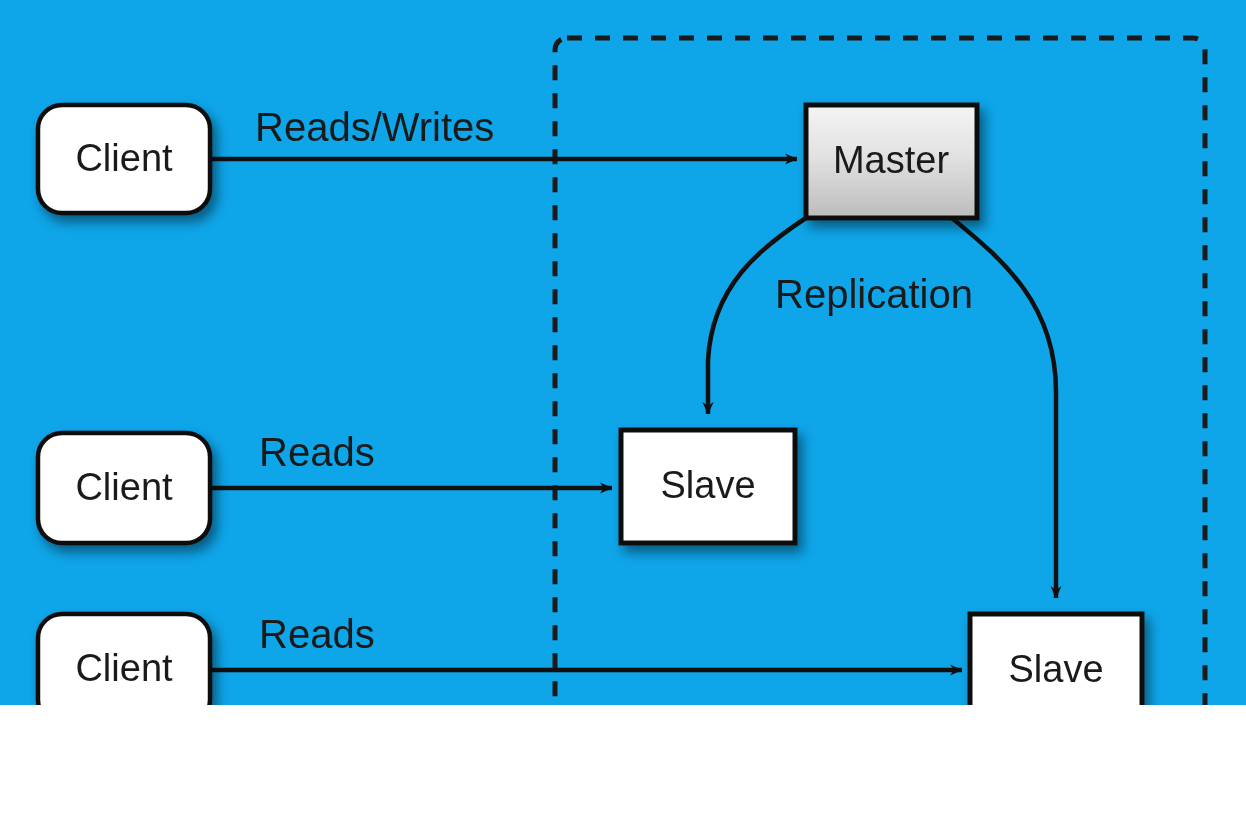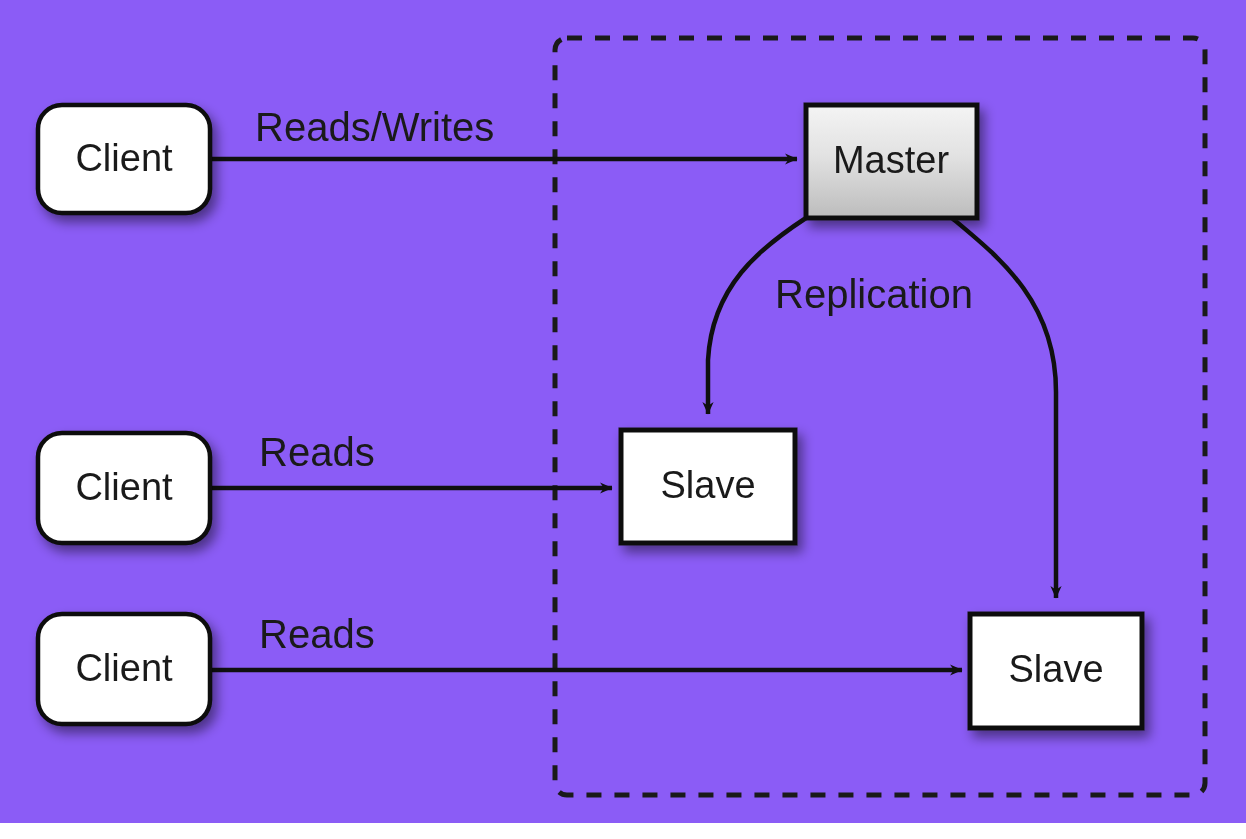--- a/index.html
+++ b/index.html
@@ -6,22 +6,22 @@
     margin: 0;
     padding: 0;
     background: #ffffff;
   }
   body {
     font-family: "Liberation Sans", sans-serif;
   }
   #diagram-root {
     position: relative;
     width: 1246px;
-    height: 823px;
-    background: #8b5cf6;
+    height: 705px;
+    background: #0ea5e9;
     overflow: hidden;
   }
   #diagram-svg {
     position: absolute;
     left: 0;
     top: 0;
     width: 1246px;
     height: 839px;
   }
   .node-label {

